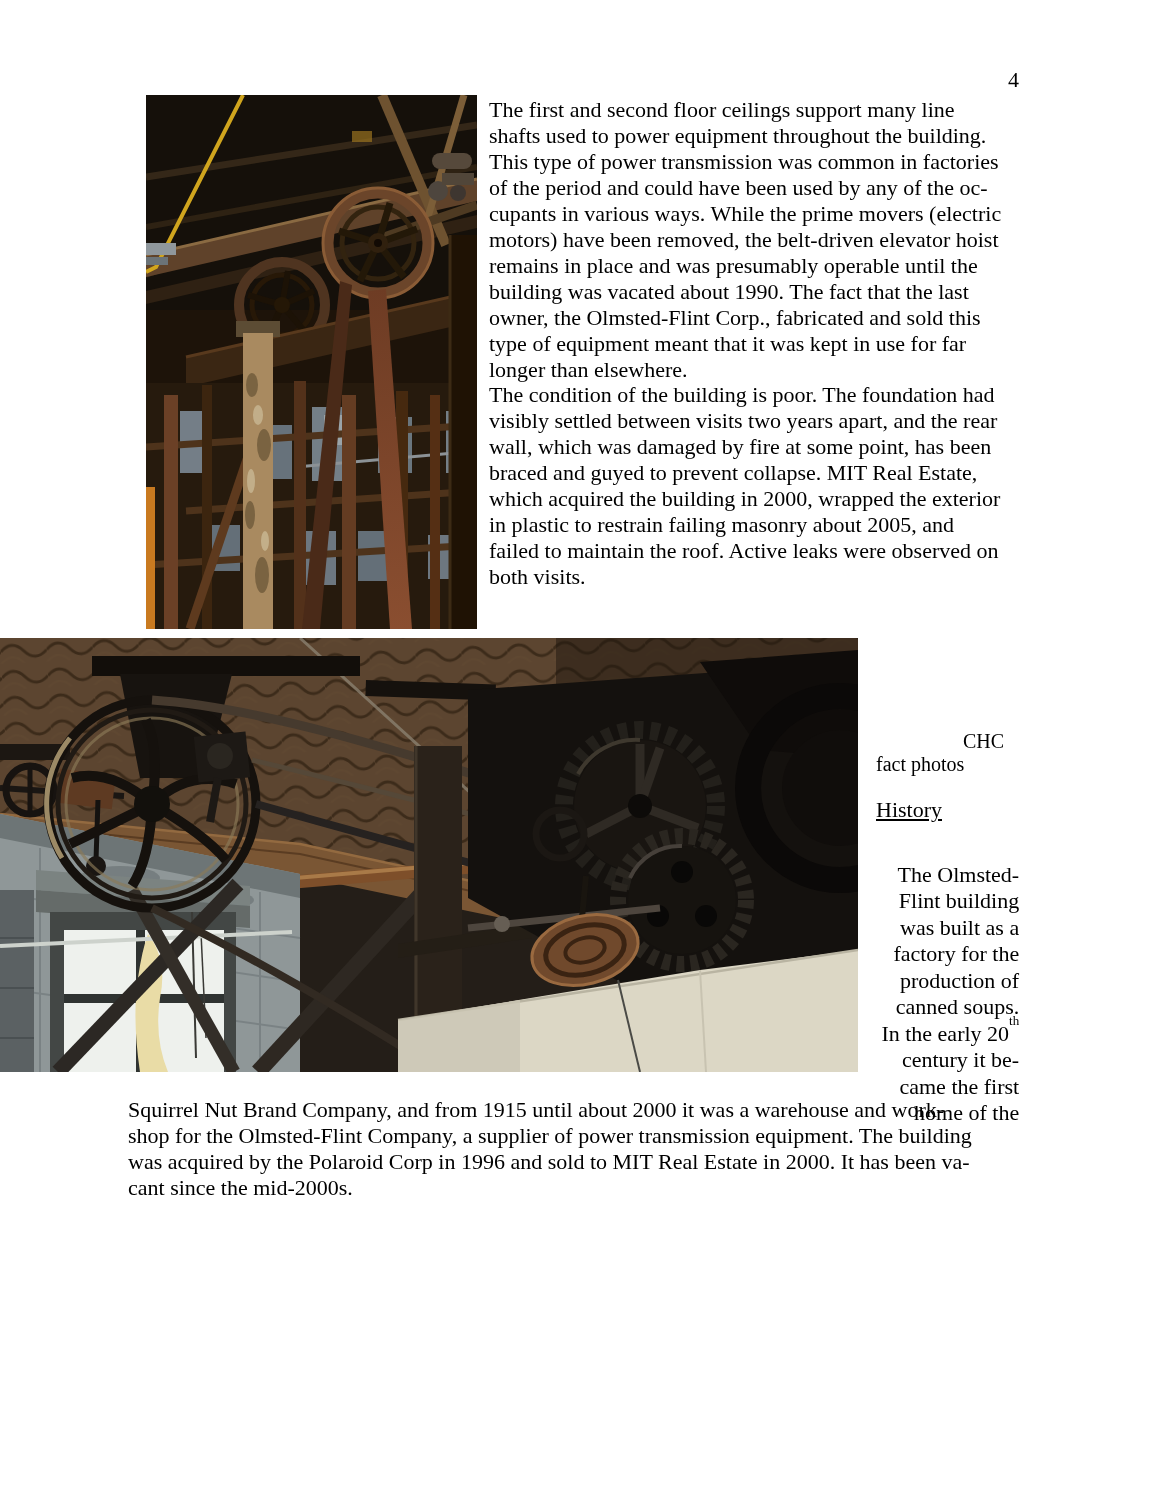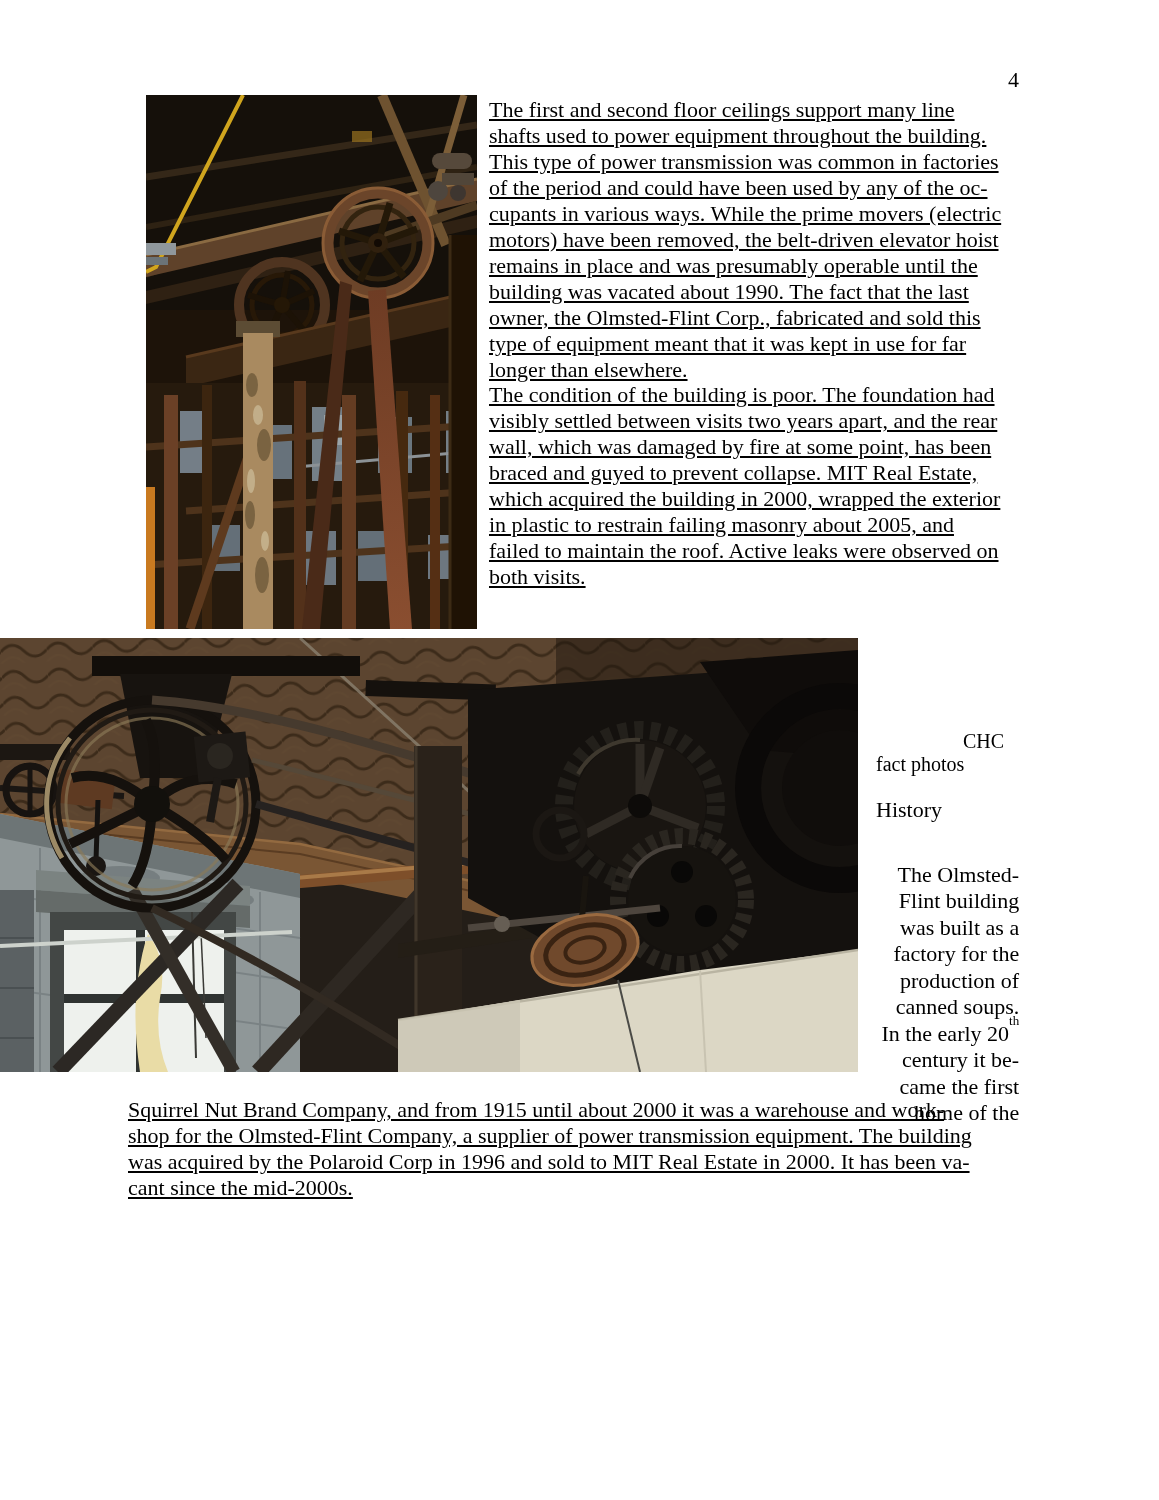--- a/index.html
+++ b/index.html
@@ -4,25 +4,25 @@
 <style>
   html,body{margin:0;padding:0;background:#ffffff;}
   .page{
     position:relative;
     width:1159px;height:1500px;
     background:#ffffff;
     font-family:"Liberation Serif","DejaVu Serif",serif;
     color:#000000;
     overflow:hidden;
   }
-  .txt{position:absolute;white-space:pre;font-size:22px;line-height:26px;text-decoration:underline;}
+  .txt{position:absolute;white-space:pre;font-size:22px;line-height:26px;}
   .pagenum{position:absolute;font-size:22px;line-height:26px;}
   .caption{position:absolute;white-space:pre;font-size:20px;line-height:23px;}
   .credit{position:absolute;white-space:pre;font-size:20px;line-height:23px;text-indent:87px;}
-  .heading{position:absolute;font-size:22px;line-height:26px;}
+  .heading{position:absolute;font-size:22px;line-height:26px;text-decoration:underline;}
   .history{position:absolute;white-space:pre;font-size:22px;line-height:26.5px;}
   .history sup{font-size:13px;line-height:0;position:relative;top:-7px;margin-top:28px;}
   .photo{position:absolute;overflow:hidden;}
   .photo svg{display:block;}
 </style>
 </head>
 <body>
 
 <div class="page">
 

